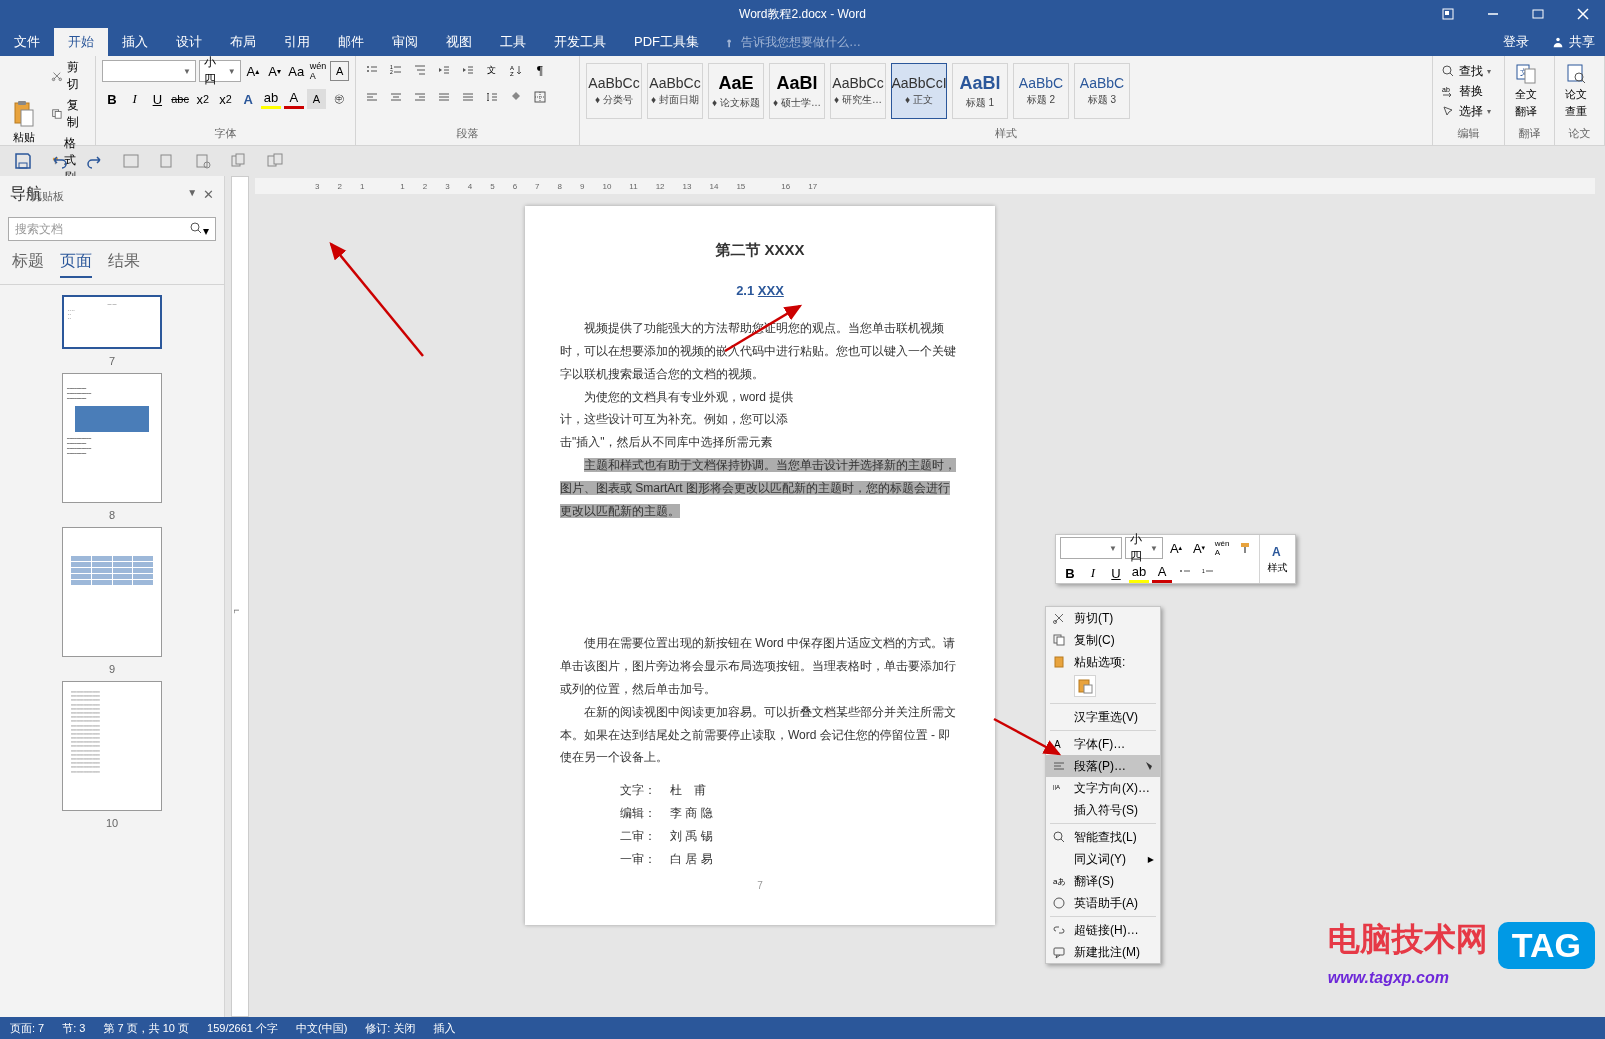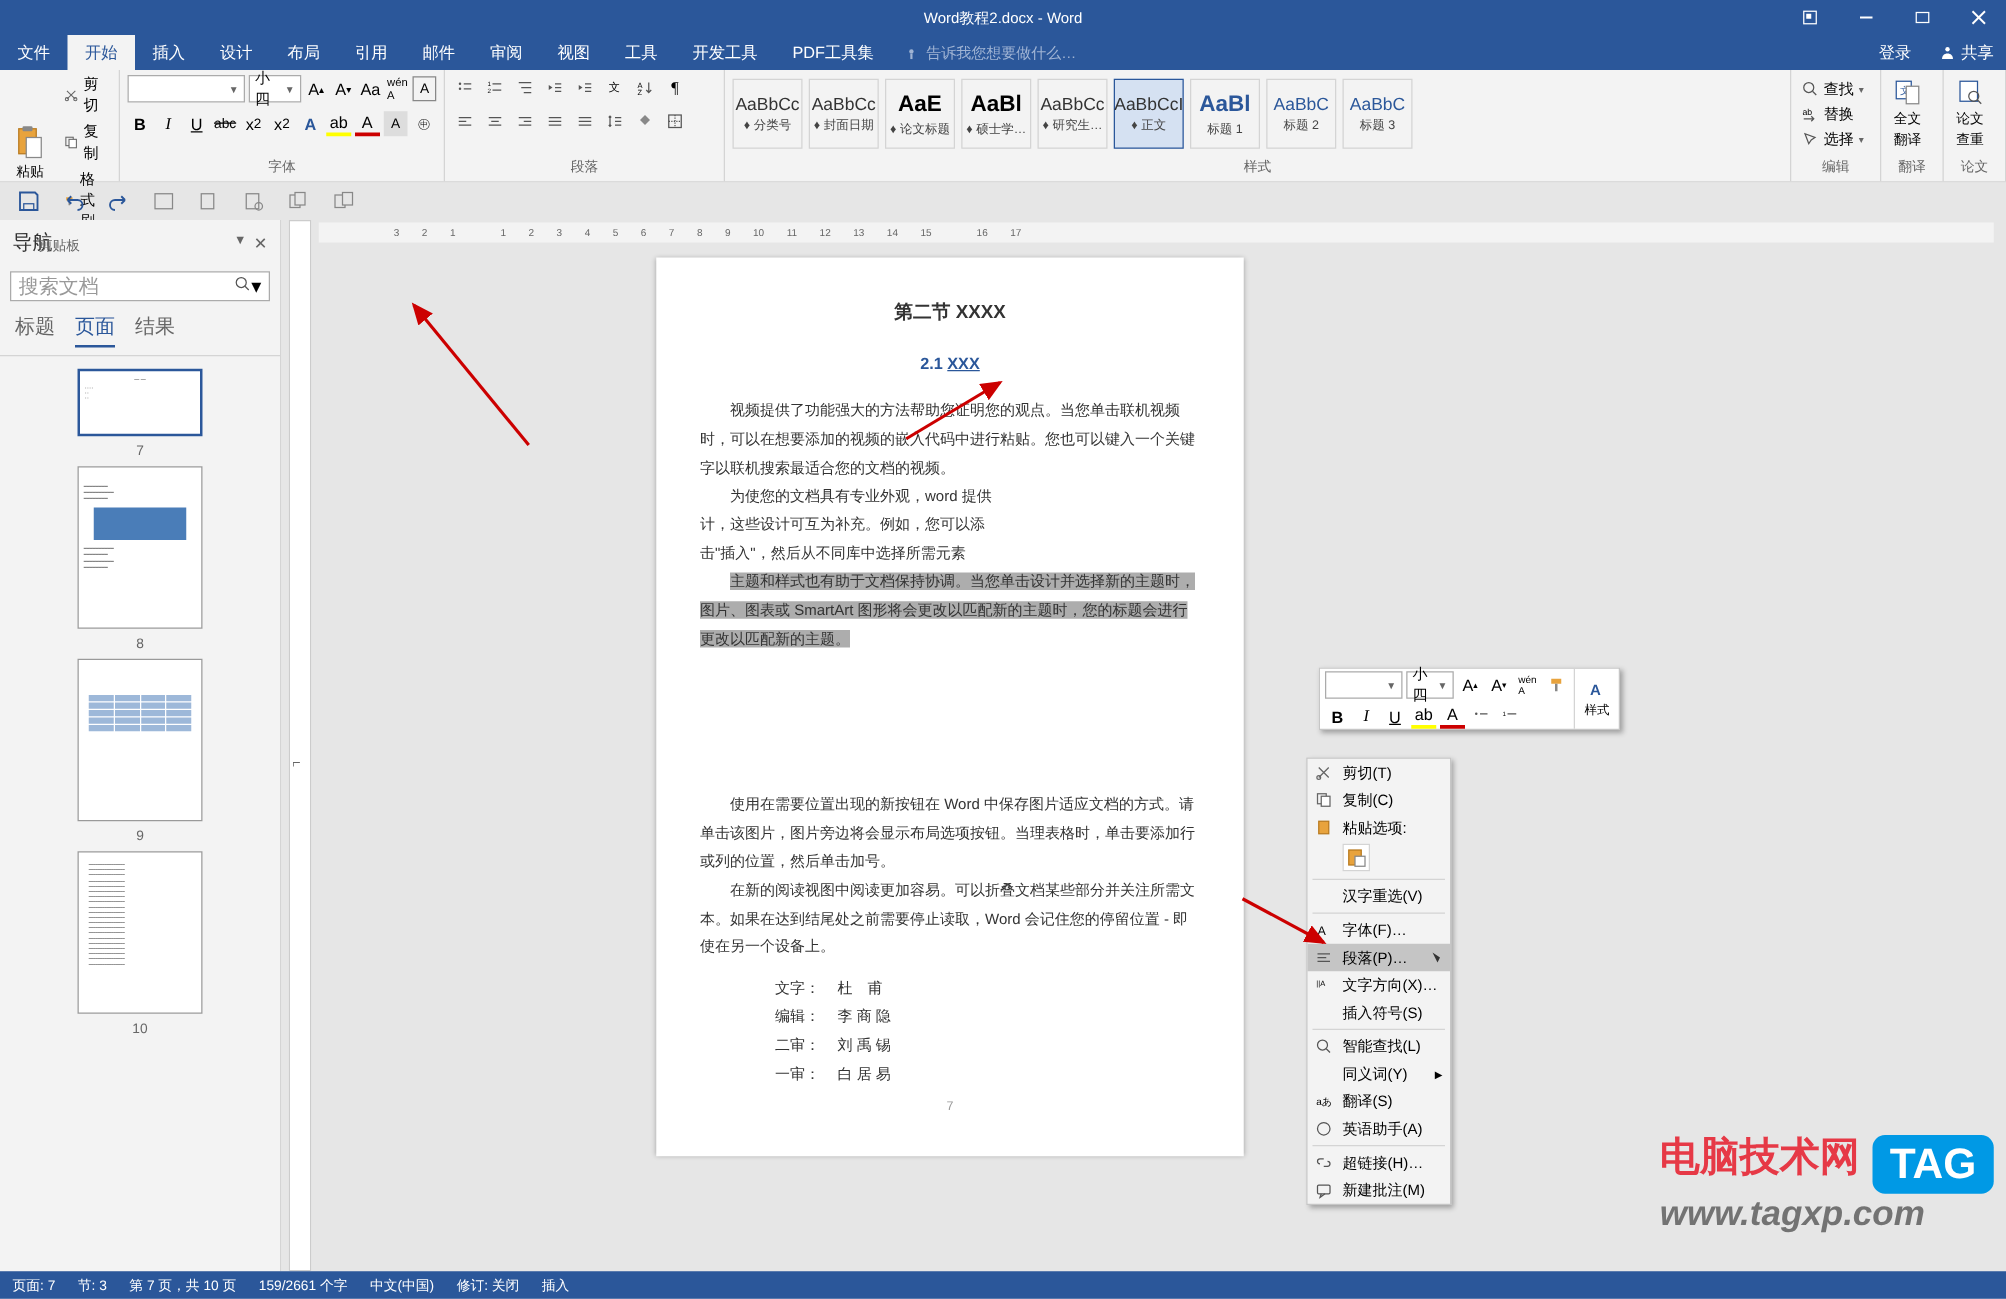--- a/index.html
+++ b/index.html
@@ -42,21 +42,21 @@
 .style-name{font-size:10px;color:#444;margin-top:2px}
 .edit-group .ecol{display:flex;flex-direction:column;gap:3px;font-size:12px;padding:0 4px}
 .edit-item{display:flex;align-items:center;gap:4px}
 .large-col{display:flex;flex-direction:column;align-items:center;padding:0 6px;font-size:11px;gap:2px}
 .qat{background:#e6e6e6;height:30px;display:flex;align-items:center;gap:18px;padding:0 14px}
 .qat-btn{width:18px;height:18px;color:#2b579a}
 .main{display:flex;height:calc(1039px - 28px - 28px - 90px - 30px - 22px)}
 .nav-pane{width:225px;background:#f3f3f3;display:flex;flex-direction:column;border-right:1px solid #d4d4d4}
 .nav-header{display:flex;align-items:center;justify-content:space-between;padding:8px 10px;font-size:16px;color:#333}
 .nav-close{display:flex;gap:6px}
-.nav-search{margin:4px 8px;height:24px;border:1px solid #ababab;background:#fff;display:flex;align-items:center;padding:0 6px;font-size:16px;justify-content:space-between}
+.nav-search{margin:4px 8px;height:24px;border:1px solid #ababab;background:#fff;display:flex;align-items:center;padding:0 6px;font-size:12px;justify-content:space-between}
 .nav-tabs{display:flex;gap:16px;padding:6px 12px;font-size:16px;border-bottom:1px solid #d4d4d4}
 .nav-tab{color:#666;cursor:pointer}
 .nav-tab.active{color:#2b579a;border-bottom:2px solid #2b579a;padding-bottom:4px}
 .nav-thumbs{flex:1;overflow:auto;padding:10px;display:flex;flex-direction:column;align-items:center;gap:6px}
 .thumb{width:100px;border:1px solid #999;background:#fff;display:flex;flex-direction:column;font-size:5px;color:#555;padding:4px;cursor:pointer}
 .thumb.sel{border:2px solid #2b579a}
 .thumb-label{font-size:11px;color:#666}
 .doc-area{flex:1;background:#e6e6e6;position:relative;overflow:hidden}
 .ruler-left{position:absolute;left:6px;top:0;bottom:0;width:18px;background:#fff;border:1px solid #ccc;font-size:8px;color:#666;writing-mode:vertical-lr;display:flex;flex-direction:column;align-items:center;gap:18px;padding-top:30px}
 .ruler-top{position:absolute;left:30px;right:10px;top:2px;height:16px;background:#f3f3f3;font-size:8px;color:#666;display:flex;align-items:center}
@@ -77,21 +77,21 @@
 .cm-paste-opts{padding:2px 0 4px 28px}
 .cm-paste-btn{width:22px;height:22px;border:1px solid #d4d4d4;display:inline-flex;align-items:center;justify-content:center;background:#fff}
 .mini-toolbar{position:absolute;left:830px;top:358px;height:50px;background:#fff;border:1px solid #c6c6c6;box-shadow:2px 2px 4px rgba(0,0,0,.3);display:flex;font-size:11px}
 .mini-toolbar .row{display:flex;align-items:center;gap:3px;padding:2px 4px}
 .mini-col{display:flex;flex-direction:column}
 .mini-style{border-left:1px solid #d4d4d4;width:36px;display:flex;flex-direction:column;align-items:center;justify-content:center;font-size:10px}
 .status-bar{position:absolute;bottom:0;left:0;right:0;height:22px;background:#2b579a;color:#fff;font-size:11px;display:flex;align-items:center;gap:18px;padding:0 10px}
 .watermark{position:absolute;right:10px;bottom:30px}
 .watermark .t1{font-size:32px;font-weight:700;color:#e63946}
 .watermark .tag{display:inline-block;background:#0099e5;color:#fff;font-size:34px;font-weight:700;padding:4px 14px;border-radius:10px;vertical-align:middle;margin-left:10px}
-.watermark .t2{font-size:28px;font-style:italic;font-weight:700;color:#737373}
+.watermark .t2{font-size:16px;font-style:italic;font-weight:700;color:#6d28d9}
 .arrow-annot{position:absolute;pointer-events:none}
 .arrow-annot.a1{left:98px;top:60px}
 .arrow-annot.a2{left:490px;top:125px}
 .arrow-annot.a3{left:764px;top:538px}
 .dd{font-size:8px;color:#666}
 .sv{width:14px;height:14px}
 </style>
 </head>
 <body>
 

